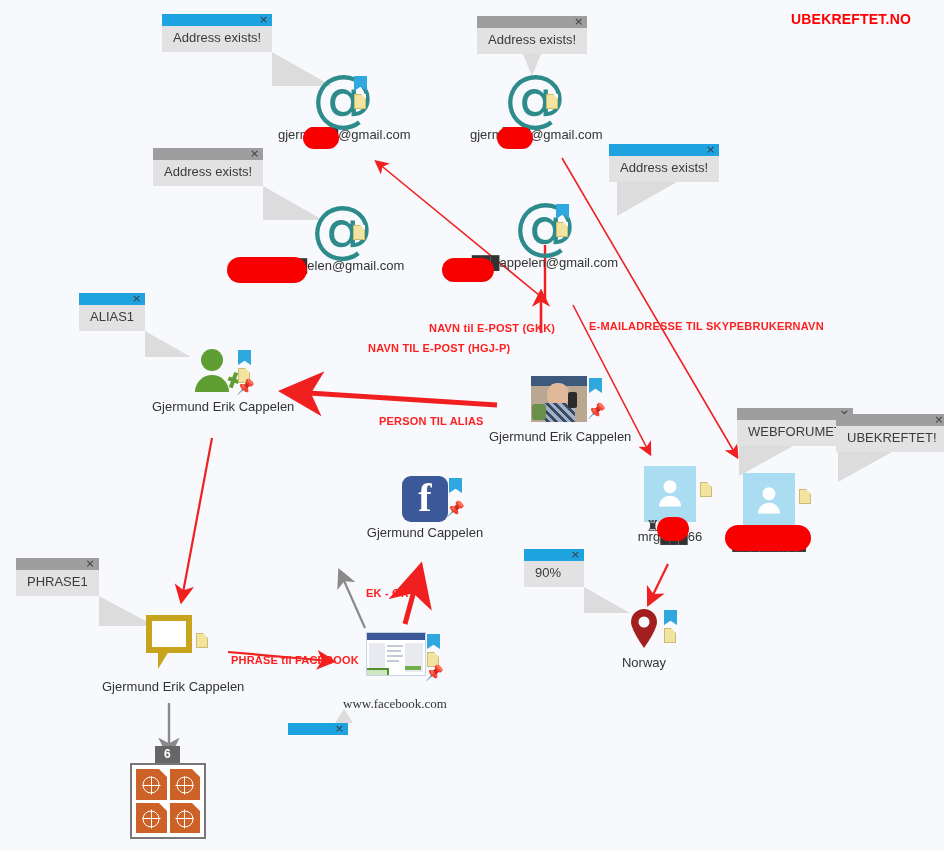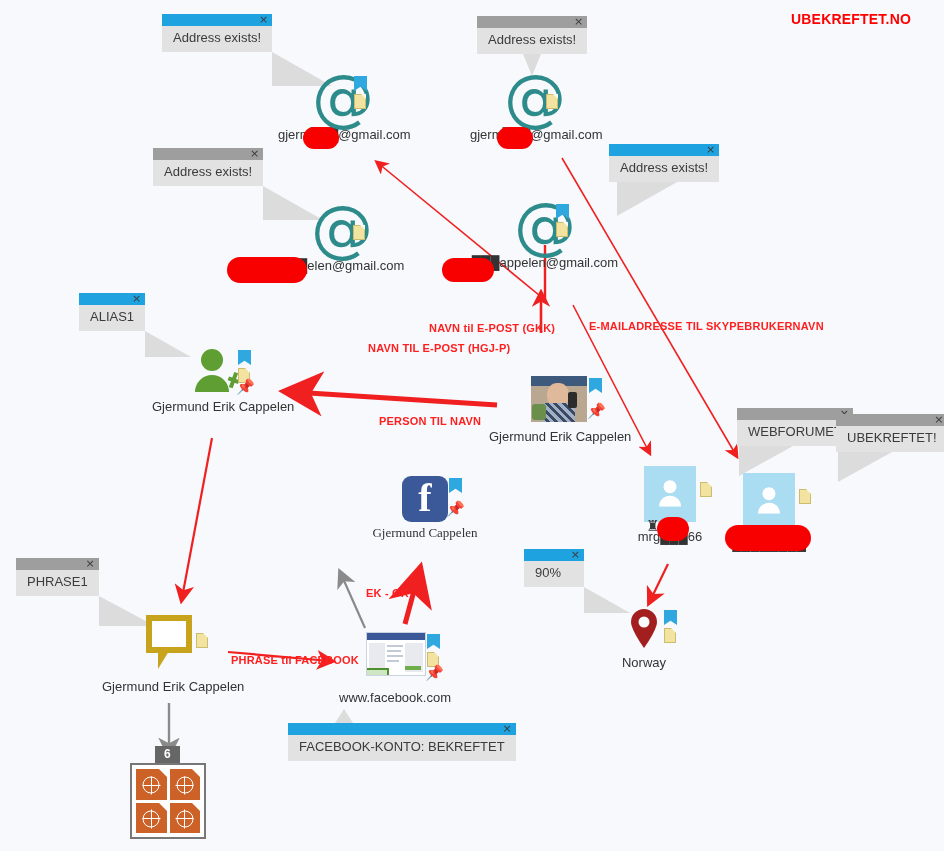--- a/index.html
+++ b/index.html
@@ -308,21 +308,20 @@
       <div class="ctext">90%</div>
       <div class="tail tail-dr" style="right:-46px;border-width:26px 0 0 46px;"></div>
     </div>
   </div>
 
   <div class="callout blue" style="left:288px;top:723px;">
     <div class="cbody">
       <div class="chead" style="background: rgb(31, 163, 224);">
         <span class="cx">×</span>
       </div>
-      <div class="ctext">FACEBOOK-KONTO: BEKREFTET</div>
       <div class="tail tail-up" style="left:56px;"></div>
     </div>
   </div>
 
   <div class="node" style="left:278px;top:72px;width:130px;">
     <span class="iconwrap">
       <span class="at-glyph">@</span>
       <span class="badge bm" style="left:42px;top:4px;"></span>
       <span class="badge doc" style="left:42px;top:22px;"></span>
     </span>
@@ -382,21 +381,21 @@
     <span class="label">Gjermund Erik Cappelen</span>
   </div>
 
 
   <div class="node" style="left:400px;top:476px;width:50px;">
     <span class="iconwrap">
       <span class="fb">f</span>
       <span class="badge bm" style="left:47px;top:2px;"></span>
       <span class="pin" style="position:absolute;left:44px;top:26px;">📌</span>
     </span>
-    <span class="label" style="margin-left:-36px;width:122px;font-family:Liberation Serif, serif;">Gjermund Cappelen</span>
+    <span class="label" style="margin-left:-36px;width:122px;">Gjermund Cappelen</span>
   </div>
 
   <div class="node" style="left:643px;top:466px;width:54px;">
     <span class="iconwrap">
       <span class="contact-tile">
         <span class="sil">
           <svg width="26" height="28" viewBox="0 0 26 28">
             <circle cx="13" cy="8" r="6.5" fill="#fff"></circle>
             <path d="M2 28 a11 11 0 0 1 22 0 z" fill="#fff"></path>
           </svg>
@@ -454,21 +453,21 @@
         <span class="sline" style="left:20px;top:17px;width:14px;"></span>
         <span class="sline" style="left:20px;top:22px;width:16px;"></span>
         <span class="sline" style="left:20px;top:27px;width:12px;"></span>
         <span class="sline" style="left:38px;top:33px;width:16px;height:4px;background:#6fae4a;"></span>
         <span class="monitor"></span>
       </span>
       <span class="badge bm" style="left:61px;top:2px;"></span>
       <span class="badge doc" style="left:61px;top:20px;"></span>
       <span class="pin" style="position:absolute;left:59px;top:34px;">📌</span>
     </span>
-    <span class="label" style="margin-left:-28px;width:114px;margin-top:10px;">www.facebook.com</span>
+    <span class="label" style="margin-left:-28px;width:114px;margin-top:16px;font-family:Liberation Serif, serif;">www.facebook.com</span>
   </div>
 
   <div class="node" style="left:130px;top:763px;width:76px;">
     <span class="iconwrap">
       <span class="groupbadge">6</span>
       <span class="groupbox">
         <span class="webdoc">
             <span class="globe"></span>
           </span>
         <span class="webdoc">
@@ -480,21 +479,21 @@
         <span class="webdoc">
             <span class="globe"></span>
           </span>
       </span>
     </span>
   </div>
 
   <div class="ann" style="left:429px;top:322px;">NAVN til E-POST (GKK)</div>
   <div class="ann" style="left:368px;top:342px;">NAVN TIL E-POST (HGJ-P)</div>
   <div class="ann" style="left:589px;top:320px;">E-MAILADRESSE TIL SKYPEBRUKERNAVN</div>
-  <div class="ann" style="left:379px;top:415px;">PERSON TIL NAVN</div>
+  <div class="ann" style="left:379px;top:415px;">PERSON TIL ALIAS</div>
   <div class="ann" style="left:231px;top:654px;">PHRASE til FACEBOOK</div>
   <div class="ann" style="left:366px;top:587px;">EK - OK</div>
 
   <div class="redact" style="left:303px;top:127px;width:36px;height:22px;"></div>
   <div class="redact" style="left:497px;top:127px;width:36px;height:22px;"></div>
   <div class="redact" style="left:227px;top:257px;width:80px;height:26px;"></div>
   <div class="redact" style="left:442px;top:258px;width:52px;height:24px;"></div>
   <div class="redact" style="left:657px;top:517px;width:32px;height:24px;"></div>
   <div class="redact" style="left:725px;top:525px;width:86px;height:26px;"></div>
 

